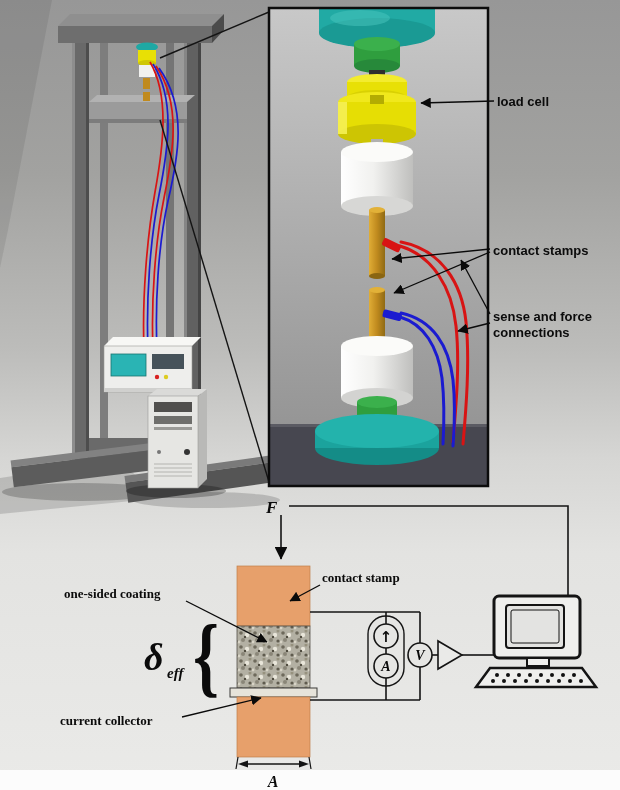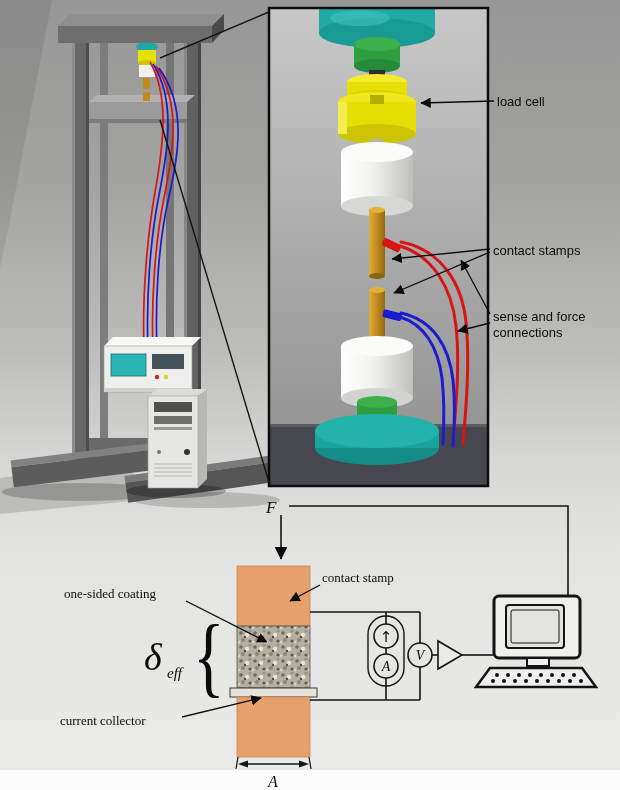--- a/index.html
+++ b/index.html
@@ -1,19 +1,20 @@
 <!DOCTYPE html>
 <html><head>
 <meta charset="utf-8">
 <style>
   html,body{margin:0;padding:0;background:#6f6f6f;}
   #canvas{
     position:relative;width:620px;height:790px;overflow:hidden;
     background:linear-gradient(180deg,#979797 0%,#a2a2a0 22%,#bcbcba 44%,#d6d6d4 58%,#e3e3e1 70%,#eaeae8 100%);
     font-family:"Liberation Sans",sans-serif;
+    font-weight:bold;
   }
   svg{position:absolute;left:0;top:0;display:block;}
   text{fill:#0b0b0b;}
   .lbl{font-family:"Liberation Sans",sans-serif;font-size:13px;}
   .slbl{font-family:"Liberation Serif",serif;font-size:13px;}
   .sym{font-family:"Liberation Serif",serif;font-style:italic;}
 </style>
 </head>
 <body>
 

